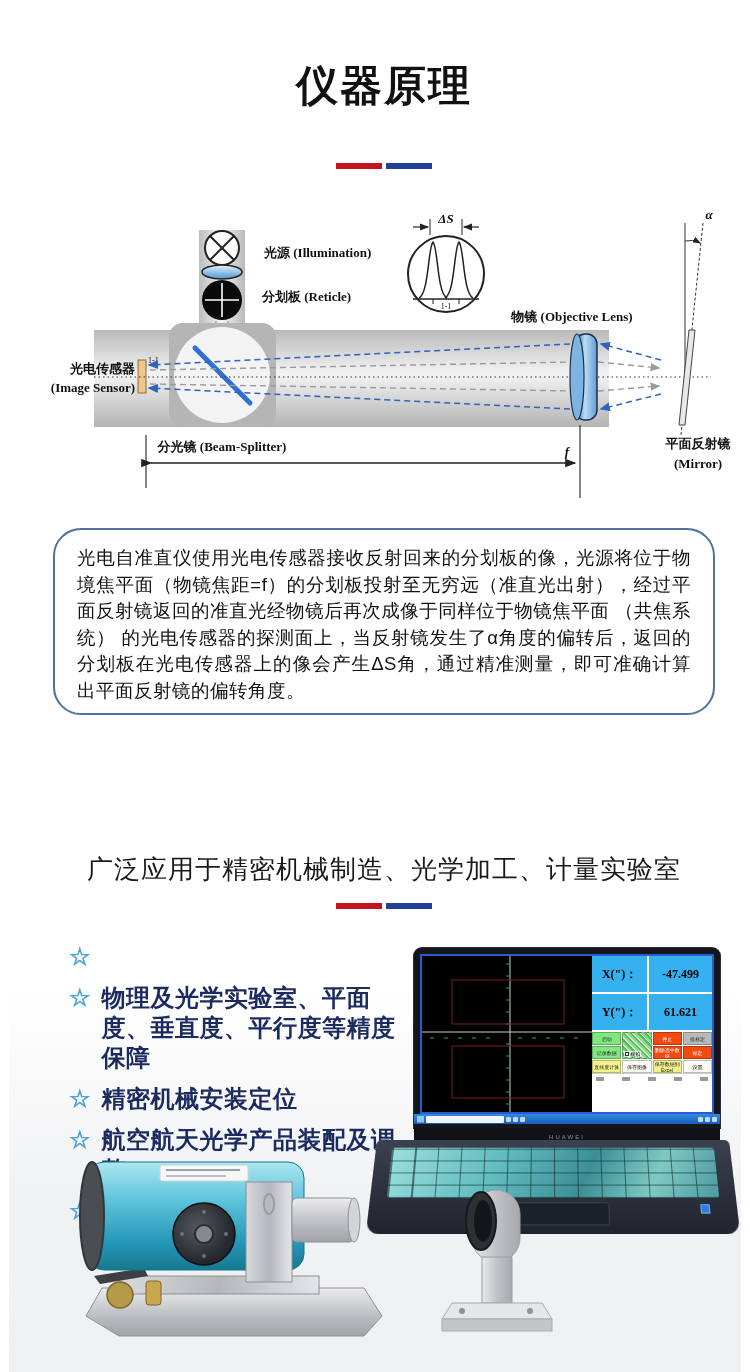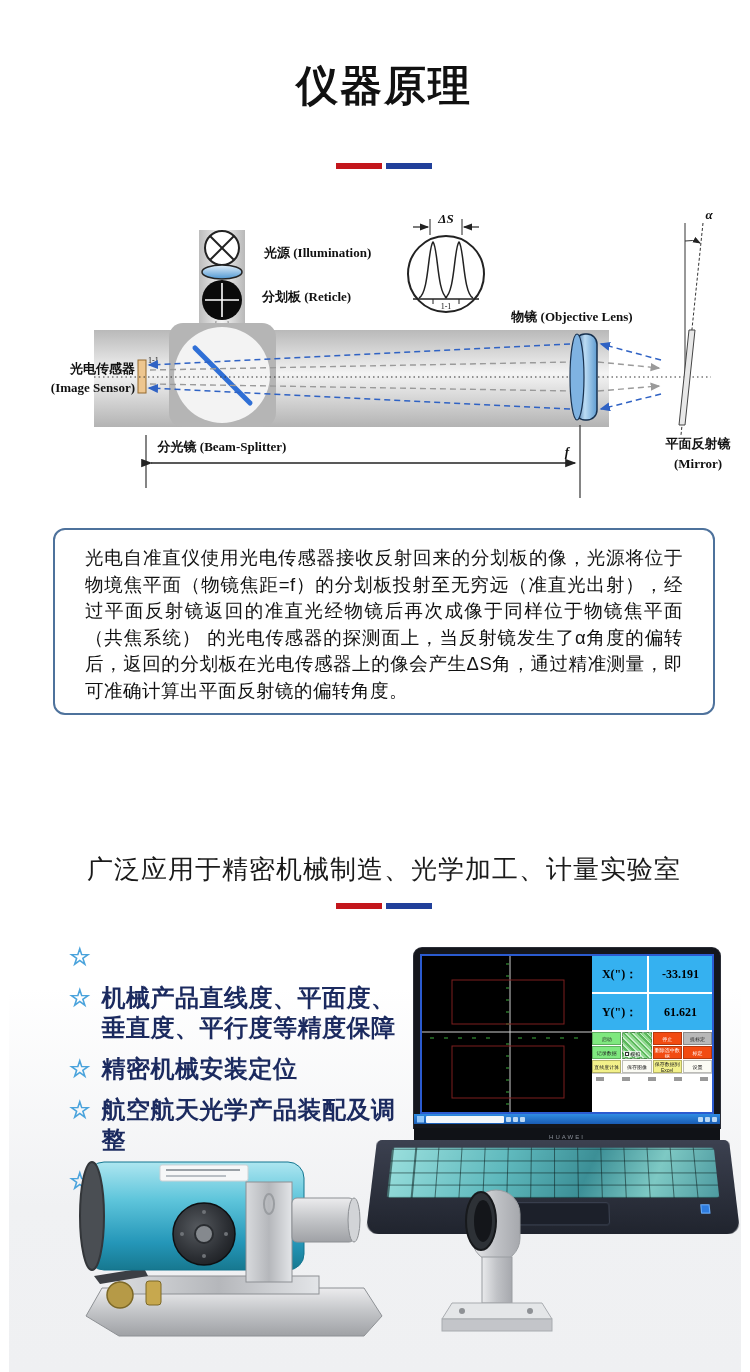--- a/index.html
+++ b/index.html
@@ -14,21 +14,21 @@
   .divider { position:absolute; left:0; width:750px; display:flex; justify-content:center; gap:4px; }
   .divider .bar { width:46px; height:6px; }
   .bar-red  { background:#c3161c; }
   .bar-blue { background:#21409a; }
 
   .diagram { position:absolute; left:0; top:195px; }
   .dlabel { font-family:"Liberation Serif", serif; font-size:13px; fill:#111; font-weight:bold; }
   .dsmall { font-family:"Liberation Serif", serif; font-size:8px; fill:#111; }
 
   .principle-box { position:absolute; left:44px; top:528px; width:662px; height:187px;
-                   border:2px solid #4e729c; border-radius:12px; padding:15px 30px;
+                   border:2px solid #4e729c; border-radius:28px; padding:15px 22px;
                    font-size:18.5px; line-height:26.5px; color:#111; text-align:justify;
                    letter-spacing:0.5px; }
 
   .app-list { position:absolute; left:60px; top:942px; width:340px; }
   .app-item { display:flex; margin-bottom:11px; align-items:flex-start; }
   .star { color:#4aa3dc; font-size:24px; line-height:30px; margin-right:11px; flex:0 0 auto; font-weight:bold; }
   .app-text { font-size:24px; font-weight:bold; color:#1b2a5f; line-height:30px; letter-spacing:0.5px; }
 
   
   .laptop { position:absolute; left:368px; top:948px; width:352px; height:290px; }
@@ -215,21 +215,21 @@
     <span class="bar bar-red"></span>
     <span class="bar bar-blue"></span>
   </div>
 
   <div class="app-list">
     <div class="app-item">
       <span class="star">☆</span>
     </div>
     <div class="app-item">
       <span class="star">☆</span>
-      <span class="app-text">机械产品直线度、平面度、垂直度、平行度等精度保障</span>
+      <span class="app-text">物理及光学实验室、平面度、垂直度、平行度等精度保障</span>
     </div>
     <div class="app-item">
       <span class="star">☆</span>
       <span class="app-text">精密机械安装定位</span>
     </div>
     <div class="app-item">
       <span class="star">☆</span>
       <span class="app-text">航空航天光学产品装配及调整</span>
     </div>
     <div class="app-item">
@@ -270,21 +270,21 @@
               <line x1="138" y1="82" x2="142" y2="82"></line>
                 <line x1="152" y1="82" x2="156" y2="82"></line>
             </g>
             <rect x="30" y="24" width="112" height="44" fill="none" stroke="#7c1f1f" stroke-width="1"></rect>
             <rect x="30" y="90" width="112" height="52" fill="none" stroke="#7c1f1f" stroke-width="1"></rect>
           </svg>
         </div>
         <div class="sw-right">
           <div class="sw-xy">
             <div class="cell">X(")：</div>
-            <div class="cell">-33.191</div>
+            <div class="cell">-47.499</div>
           </div>
           <div class="sw-xy">
             <div class="cell">Y(")：</div>
             <div class="cell">61.621</div>
           </div>
           <div class="sw-btns">
             <div class="sw-btn b-green" style="grid-column:1;grid-row:1">启动</div>
             <div class="thumb">
               <span class="sim">
                   <span class="chk"></span>

